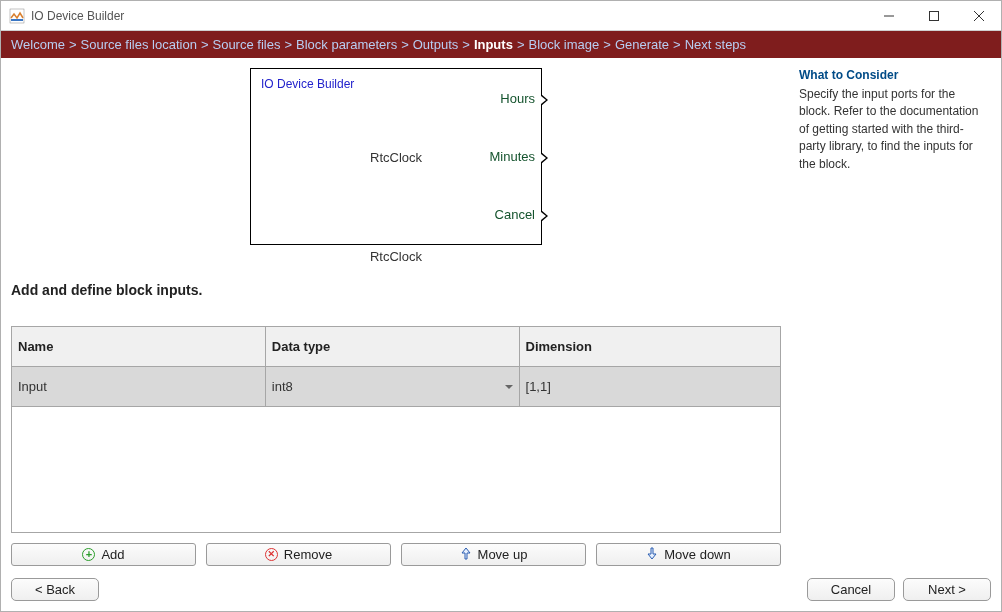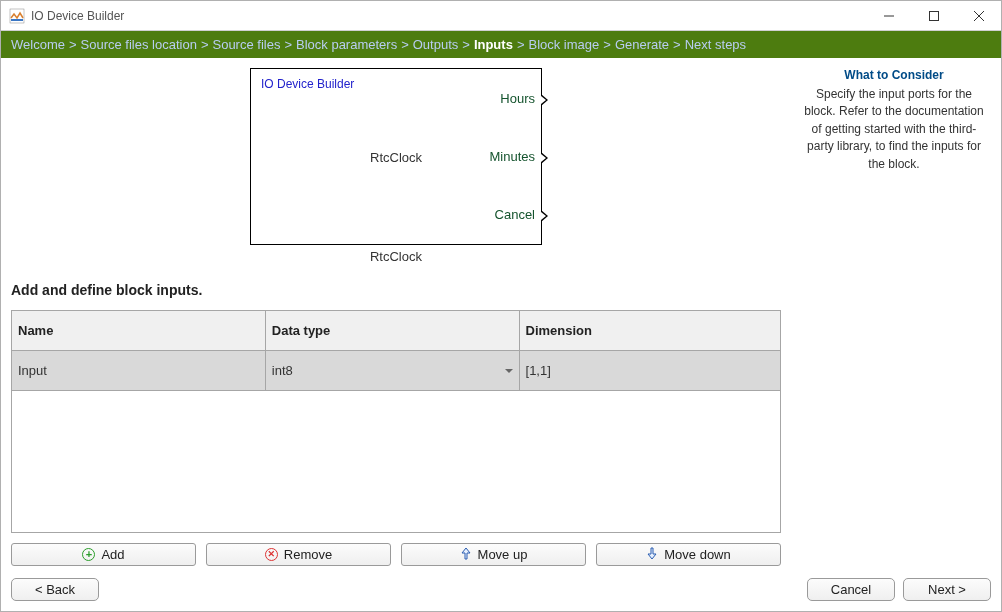--- a/index.html
+++ b/index.html
@@ -30,21 +30,21 @@
     color: #555;
     font-size: 12px;
   }
   .win-controls { display: flex; }
   .win-btn {
     width: 45px; height: 29px;
     display: flex; align-items: center; justify-content: center;
     color: #666;
   }
   .breadcrumb {
-    background: #4d7c0f;
+    background: #7f1d1d;
     color: #b8cdf1;
     padding: 6px 10px;
     font-size: 13px;
     height: 27px;
     display: flex;
     align-items: center;
     gap: 4px;
     white-space: nowrap;
   }
   .breadcrumb .sep { color: #b8cdf1; }
@@ -56,21 +56,20 @@
   }
   .main {
     flex: 1;
     padding: 10px 10px 0 10px;
     display: flex;
     flex-direction: column;
   }
   .side {
     width: 210px;
     padding: 10px 12px 0 8px;
-    text-align: center;
   }
   .side-title {
     color: #004b87;
     font-weight: bold;
     font-size: 12px;
     margin-bottom: 4px;
   }
   .side-text {
     color: #333;
     font-size: 12px;
@@ -130,21 +129,21 @@
   .diagram-caption {
     text-align: center;
     margin-top: 4px;
     font-size: 13px;
     color: #333;
   }
   .instruction {
     font-weight: bold;
     font-size: 14px;
     color: #222;
-    margin-bottom: 12px;
+    margin-bottom: 28px;
   }
   .table {
     border: 1px solid #a6a6a6;
     border-collapse: collapse;
     width: 100%;
     font-size: 13px;
   }
   .table th {
     background: #f0f0f0;
     text-align: left;

